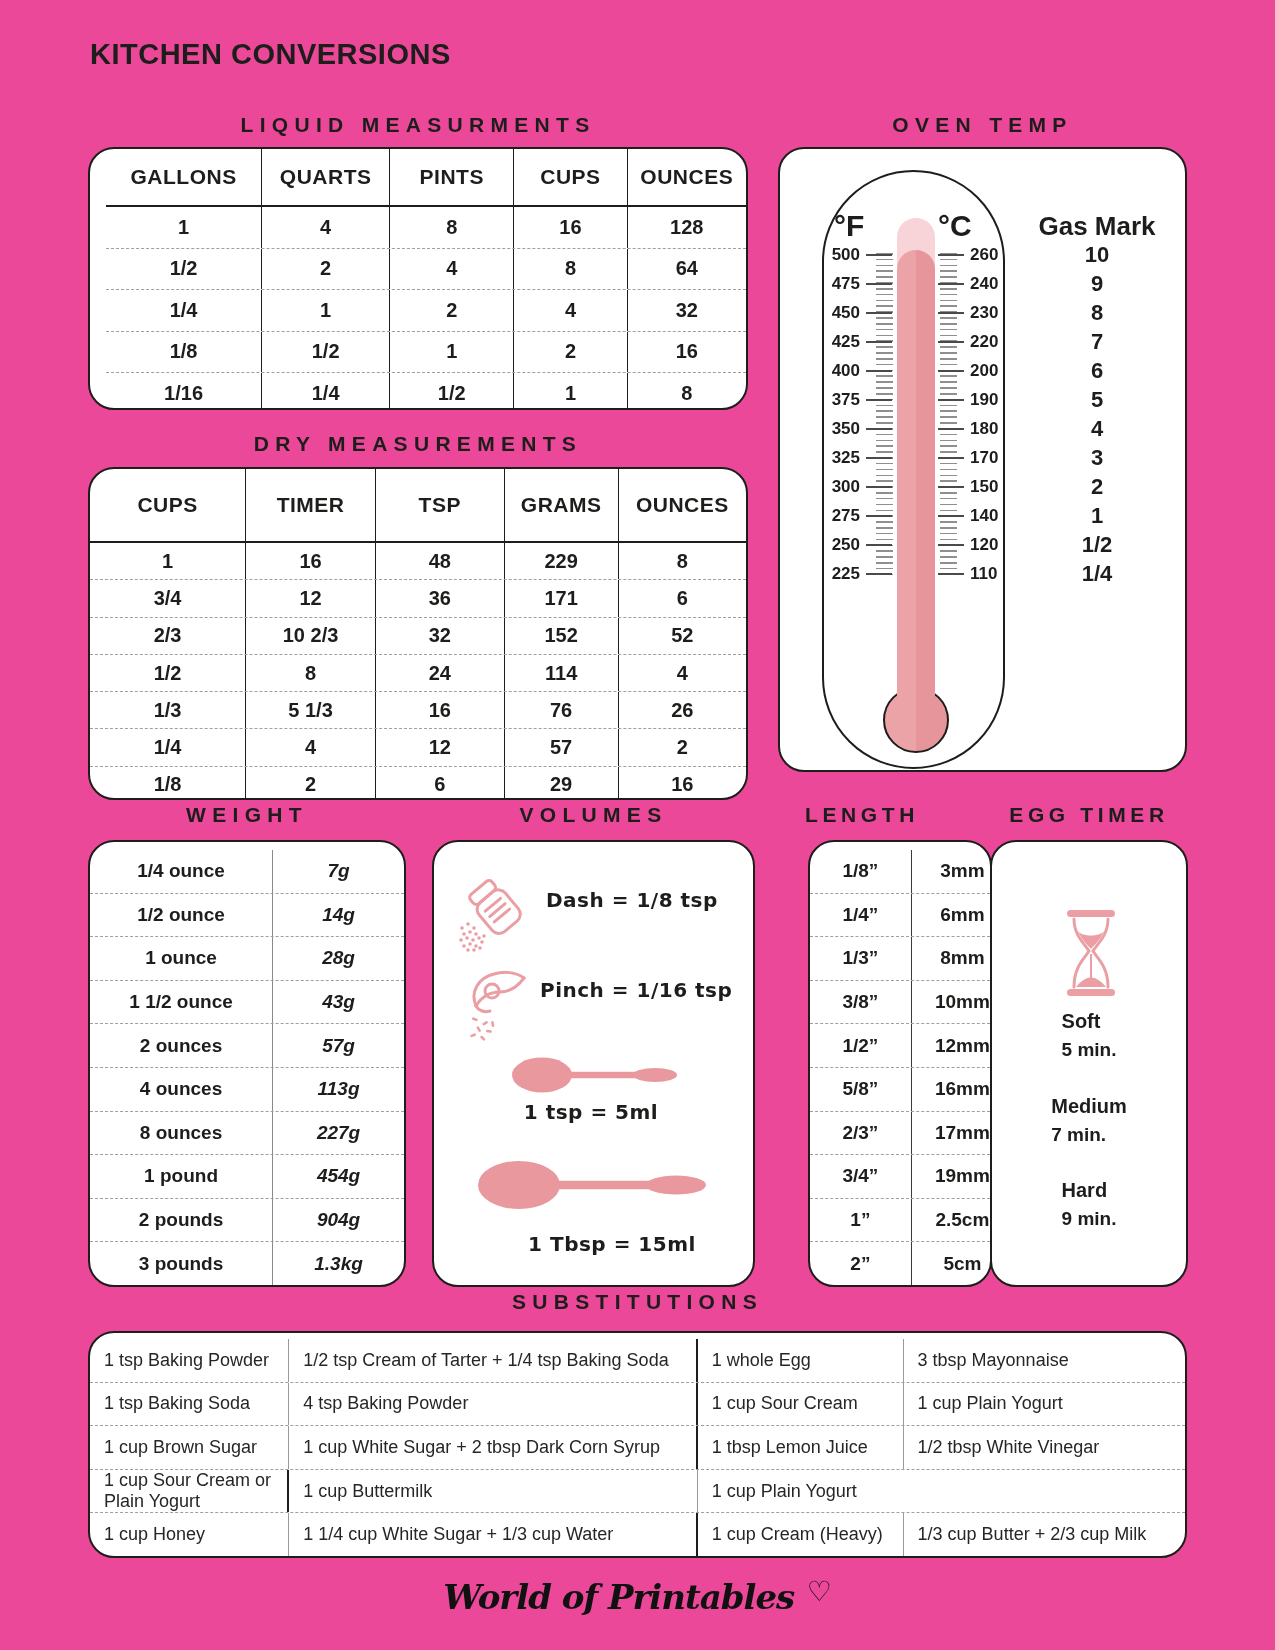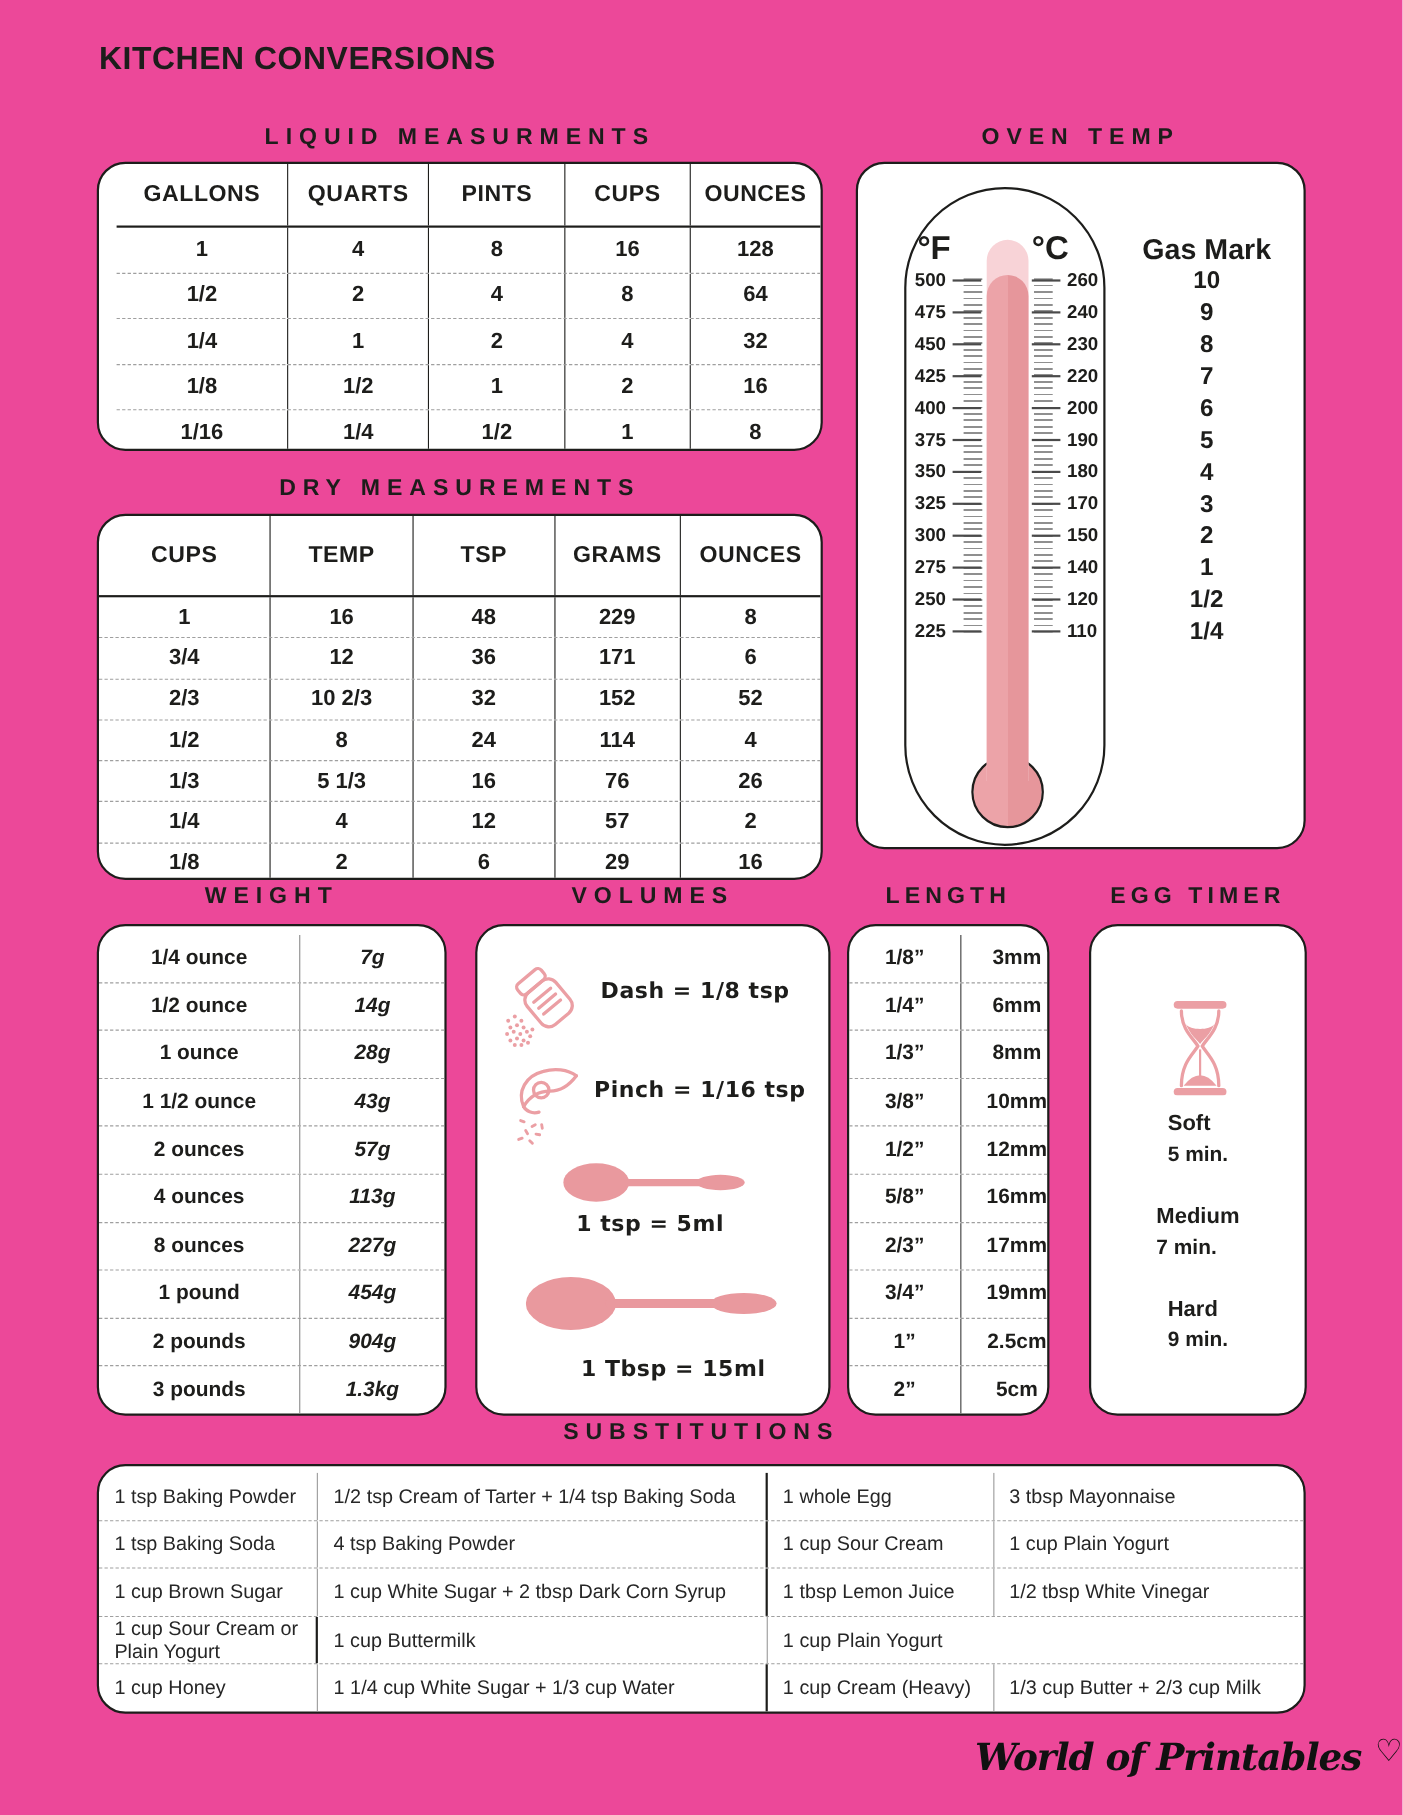--- a/index.html
+++ b/index.html
@@ -31,21 +31,21 @@
   .t-dry .t-head{height:72px;}
   .t-dry .t-body .row{height:36.3px;}
 
   
   .weight-box{left:88px;top:840px;width:318px;height:447px;padding:8px 0;}
   .wrow{display:grid;grid-template-columns:58% 42%;height:42.6px;}
   .wrow .td{font-size:19px;text-align:right;}
   .wrow .c2{border-left:1.6px solid #8a8a8a;font-style:italic;}
   .weight-box .wrow + .wrow{border-top:1.6px dashed #9f9f9f;}
 
-  .length-box{left:770px;top:840px;width:184px;height:447px;padding:8px 0;}
+  .length-box{left:808px;top:840px;width:184px;height:447px;padding:8px 0;}
   .lrow{display:grid;grid-template-columns:56% 44%;height:42.6px;}
   .lrow .td{font-size:19px;}
   .lrow .c2{border-left:1.6px solid #3a3a3a;padding-left:23px;}
   .length-box .lrow + .lrow{border-top:1.6px dashed #9f9f9f;}
 
   
   .oven-box{left:778px;top:147px;width:409px;height:625px;overflow:visible;}
   .capsule{position:absolute;left:42px;top:21px;width:183px;height:599px;
            border:2.5px solid #1d1d1b;border-radius:92px;box-sizing:border-box;}
   .degF{position:absolute;left:54px;top:60px;font-size:30px;font-weight:bold;}
@@ -93,21 +93,21 @@
   .subs-box{left:88px;top:1331px;width:1099px;height:227px;padding:6px 0;}
   .subrow{display:grid;grid-template-columns:18.2% 37.3% 18.8% 25.7%;height:42.6px;}
   .sc{display:flex;align-items:center;padding-left:14px;font-size:18px;font-weight:normal;
       color:#262626;box-sizing:border-box;}
   .sc1{border-right:1.6px solid #9a9a9a;}
   .sc2{border-right:2.5px solid #1d1d1b;}
   .sc3{border-right:1.6px solid #9a9a9a;}
   .subs-box .subrow + .subrow{border-top:1.6px dashed #9f9f9f;}
 
   
-  .footer{position:absolute;left:0;top:1575px;width:1275px;text-align:right;}
+  .footer{position:absolute;left:0;top:1575px;width:1275px;text-align:center;}
   .logo-text{font-family:"DejaVu Serif",serif;font-style:italic;font-weight:bold;
              font-size:34px;letter-spacing:-1px;color:#111;}
   .heart{font-size:28px;vertical-align:8px;margin-left:8px;color:#111;}
 </style>
 </head>
 <body>
 
 <div class="page">
 
   <div class="title">KITCHEN CONVERSIONS</div>
@@ -316,21 +316,21 @@
         <div class="grow">1/2</div>
         <div class="grow">1/4</div>
       </div>
   </div>
 
   <div class="sec-h" style="left:88px;top:432px;width:660px;">DRY MEASUREMENTS</div>
   <div class="box t-dry">
     <div class="t-head">
 
     <div class="th">CUPS</div>
-        <div class="th">TEMP</div>
+        <div class="th">TIMER</div>
         <div class="th">TSP</div>
         <div class="th">GRAMS</div>
         <div class="th">OUNCES</div>
       </div>
     <div class="t-body">
 
         <div class="row">
           <div class="td">1</div>
           <div class="td">16</div>
           <div class="td">48</div>

